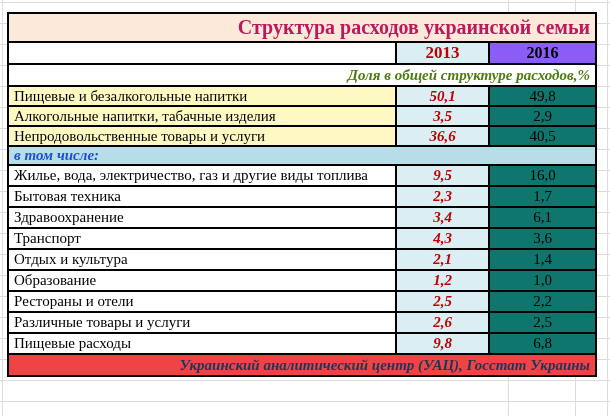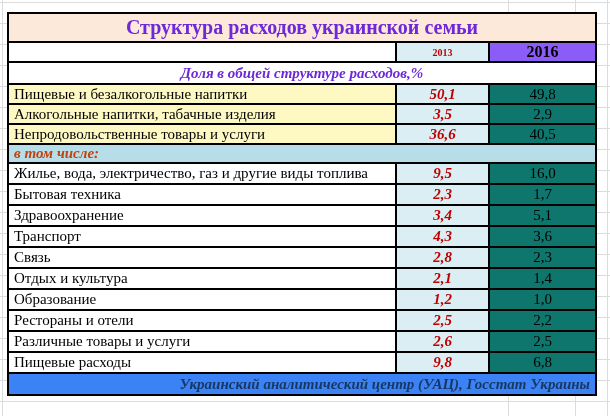--- a/index.html
+++ b/index.html
@@ -28,41 +28,41 @@
   col.c-2016{width:107px}
   td{
     border:2px solid #000;
     padding:0 5px;
     font-size:15px;
     white-space:nowrap;overflow:hidden;
     color:#000;
     background:#fff;
   }
   td.title-cell{
-    background:#FDE9D9;color:#6d28d9;
-    font-weight:bold;font-size:20px;text-align:center;height:27px;
+    background:#FDE9D9;color:#be185d;
+    font-weight:bold;font-size:20px;text-align:right;height:27px;
   }
   td.h-empty{background:#fff;height:17px}
-  td.h13{background:#DAEEF3;color:#C00000;font-weight:bold;text-align:center;font-size:10px}
+  td.h13{background:#DAEEF3;color:#C00000;font-weight:bold;text-align:center;font-size:17px}
   td.h16{background:#8b5cf6;color:#000;font-weight:bold;text-align:center;font-size:16px}
   td.section-cell{
-    background:#fff;color:#6d28d9;
-    font-weight:bold;font-style:italic;text-align:center;height:20px;border-radius:9px;
+    background:#fff;color:#4d7c0f;
+    font-weight:bold;font-style:italic;text-align:right;height:20px;border-radius:9px;
   }
   td.sub-cell{
-    background:#B7DEE8;color:#c2410c;
+    background:#B7DEE8;color:#1d4ed8;
     font-weight:bold;font-style:italic;text-align:left;height:15px;
   }
   td.lbl{background:#fff;text-align:left;height:18px}
   tbody.main-group td.lbl{background:#fef9c3}
   tbody.detail-group td.lbl{height:19px}
   td.v13{background:#DAEEF3;color:#C00000;font-weight:bold;font-style:italic;text-align:center}
   td.v16{background:#0f766e;color:#000;text-align:center}
   td.footer-cell{
-    background:#3b82f6;color:#17375E;
+    background:#ef4444;color:#17375E;
     font-weight:bold;font-style:italic;text-align:right;height:20px;
   }
 </style>
 </head>
 <body>
 
 <div class="gridlines"></div>
 <div class="vline v1"></div>
 <div class="vline v2"></div>
 <div class="vline v3"></div>
@@ -116,31 +116,26 @@
         <td class="v16">16,0</td>
       </tr>
       <tr>
         <td class="lbl">Бытовая техника</td>
         <td class="v13">2,3</td>
         <td class="v16">1,7</td>
       </tr>
       <tr>
         <td class="lbl">Здравоохранение</td>
         <td class="v13">3,4</td>
-        <td class="v16">5,1</td>
+        <td class="v16">6,1</td>
       </tr>
       <tr>
         <td class="lbl">Транспорт</td>
         <td class="v13">4,3</td>
         <td class="v16">3,6</td>
-      </tr>
-      <tr>
-        <td class="lbl">Связь</td>
-        <td class="v13">2,8</td>
-        <td class="v16">2,3</td>
       </tr>
       <tr>
         <td class="lbl">Отдых и культура</td>
         <td class="v13">2,1</td>
         <td class="v16">1,4</td>
       </tr>
       <tr>
         <td class="lbl">Образование</td>
         <td class="v13">1,2</td>
         <td class="v16">1,0</td>

